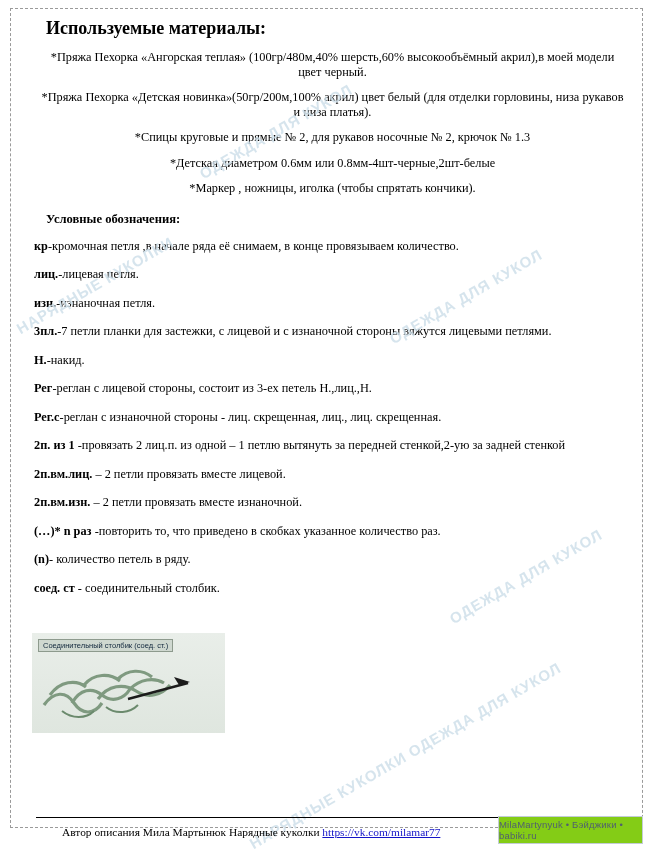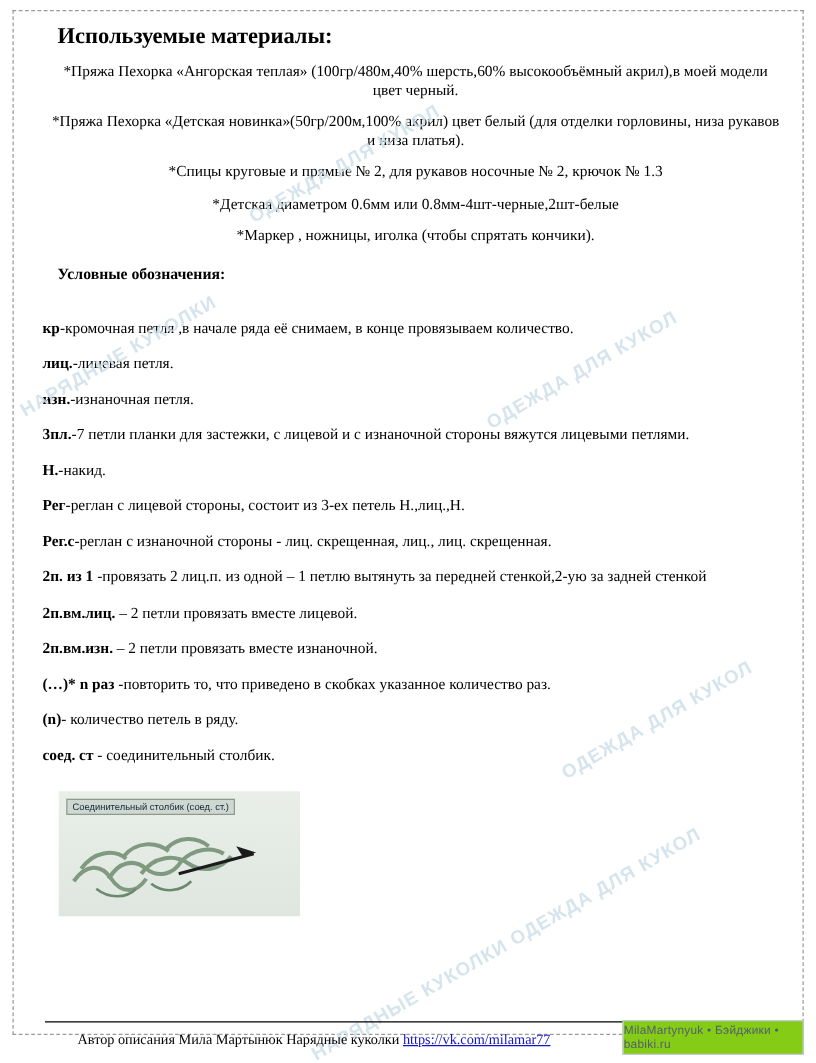--- a/index.html
+++ b/index.html
@@ -45,35 +45,35 @@
     font-size: 12.3px;
     line-height: 1.18;
   }
   .heading {
     font-weight: bold;
     margin: 0 0 11px 12px;
     font-size: 18px;
   }
   .heading2 {
     font-weight: bold;
-    margin: 16px 0 28px 12px;
+    margin: 16px 0 12px 12px;
     font-size: 12.6px;
   }
   p.line {
     margin: 0 0 11px 4px;
     text-align: center;
   }
   p.term {
     margin: 0 0 14px 0;
   }
   .b { font-weight: bold; }
   
   .figure {
     position: absolute;
-    left: 47px;
+    left: 32px;
     top: 633px;
     width: 193px;
     height: 100px;
     background: linear-gradient(#e9eee9, #dfe6df);
     border: 0;
     overflow: hidden;
     text-align: center;
   }
   .fig-caption {
     position: absolute;

